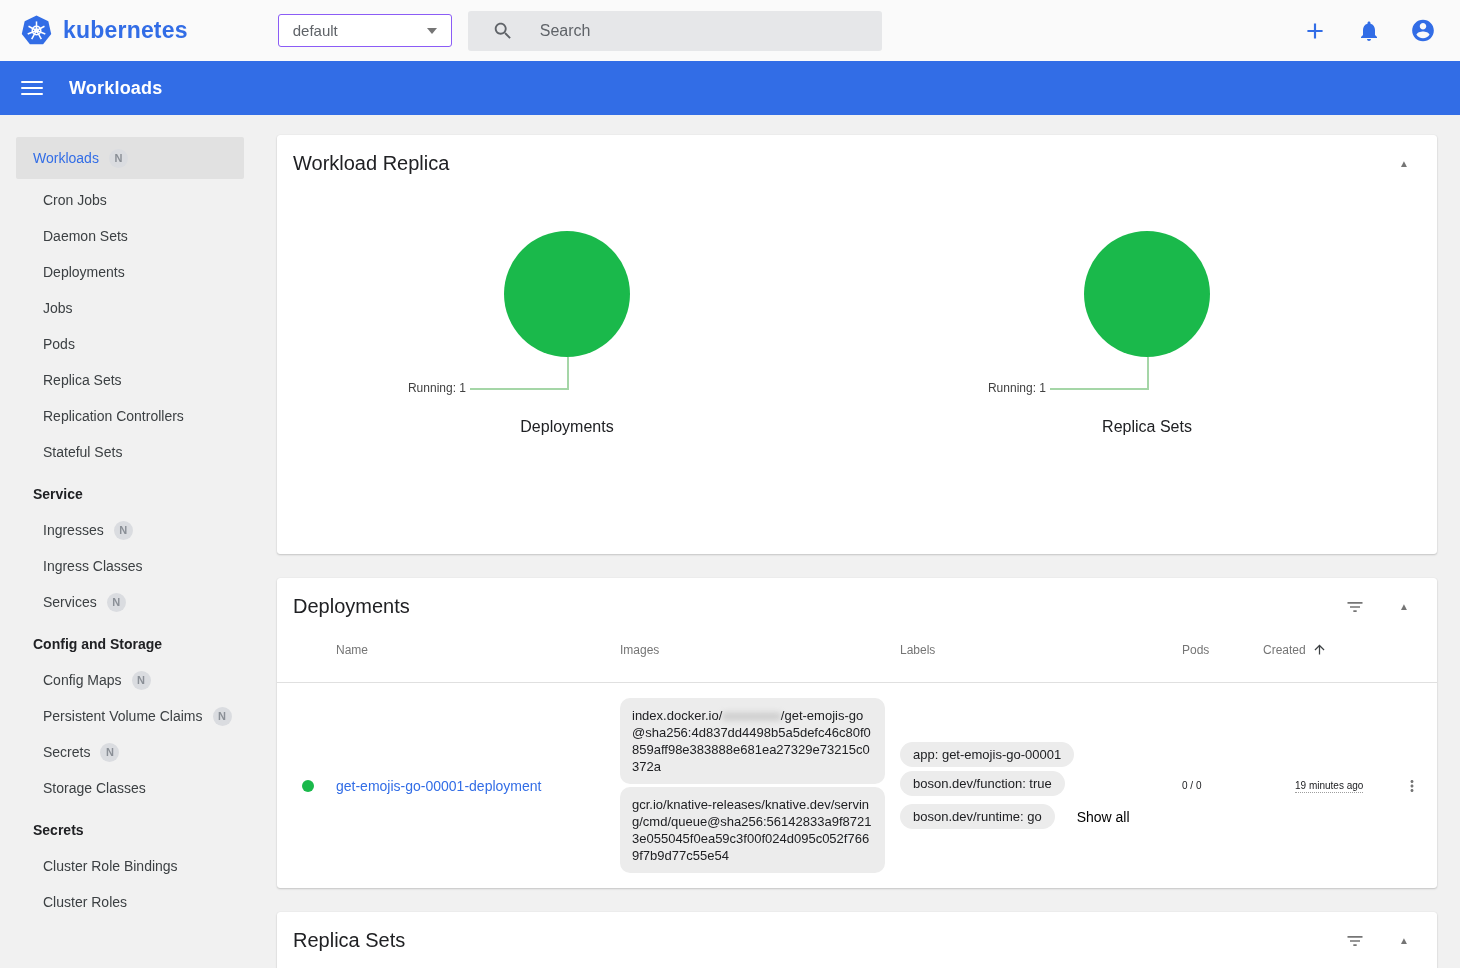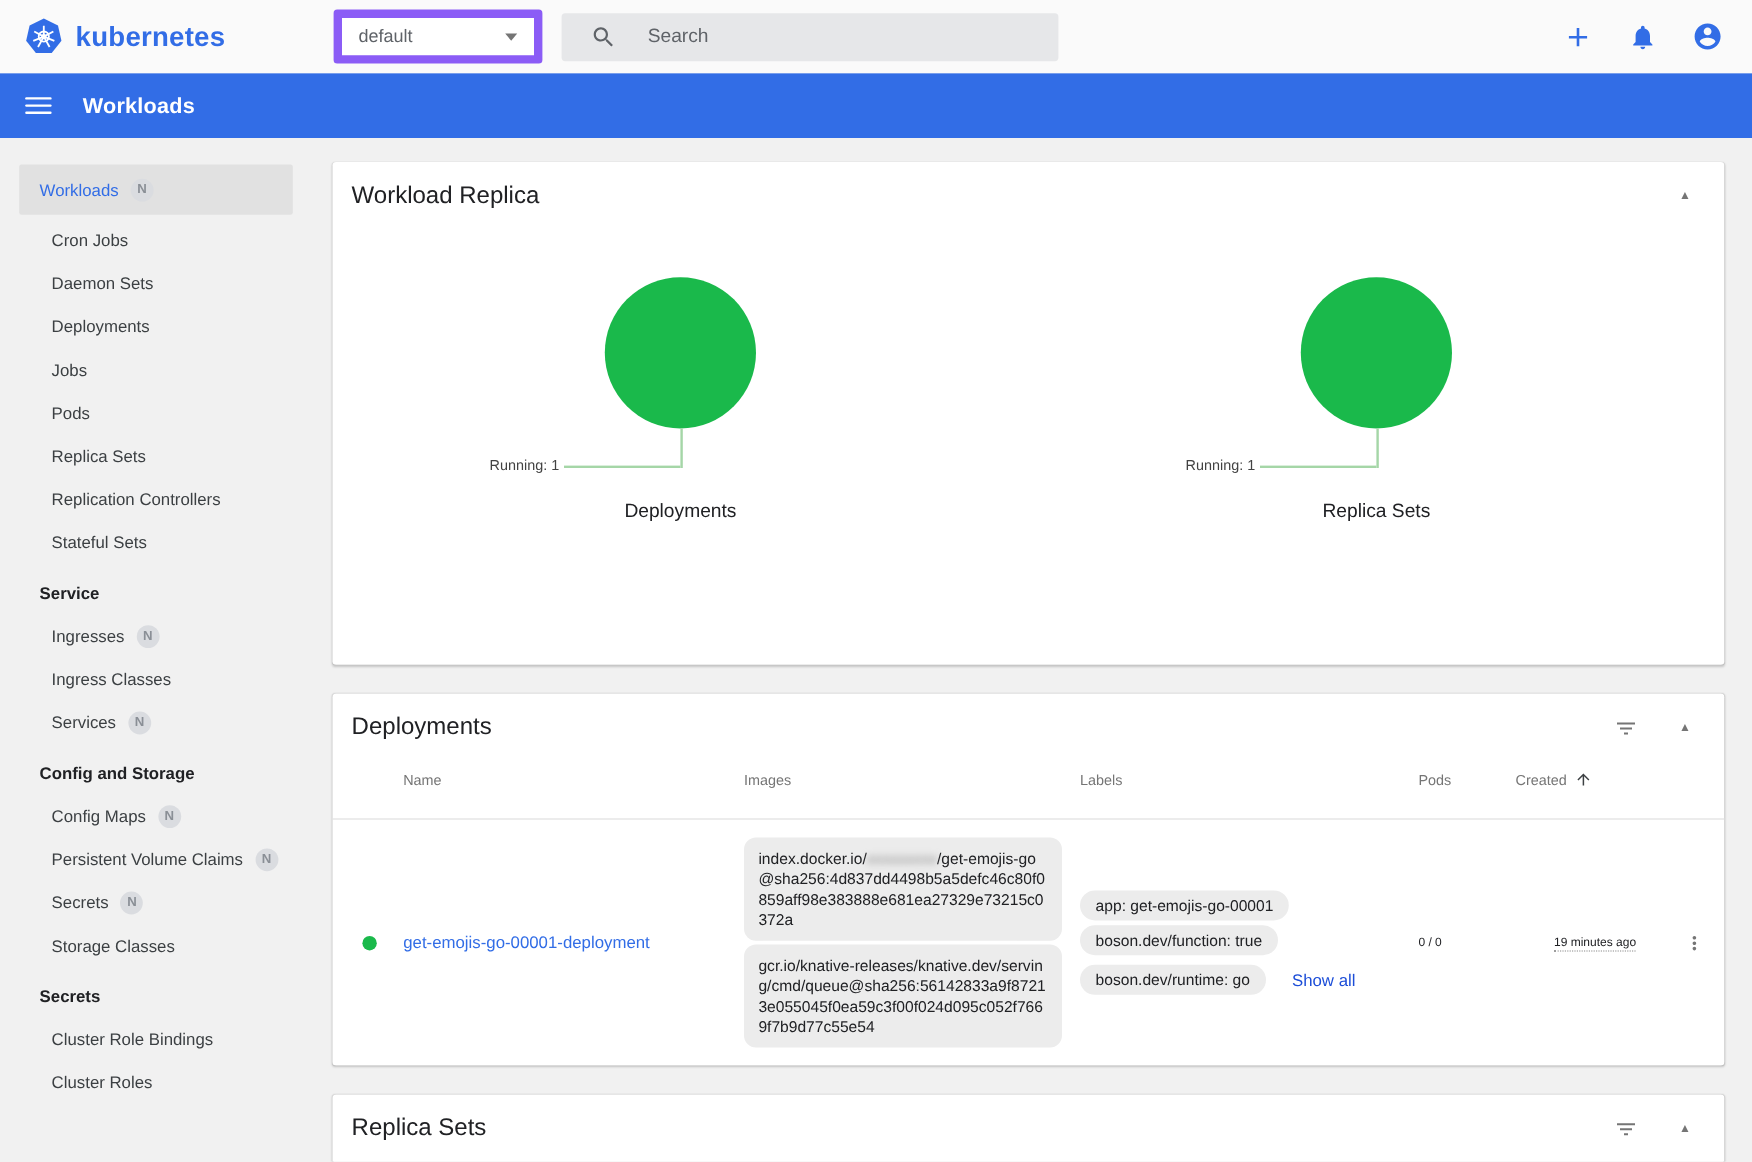--- a/index.html
+++ b/index.html
@@ -10,21 +10,21 @@
     color: #202124;
   }
   
   .topbar {
     height: 61px; background: #fafafa; display: flex; align-items: center;
     padding: 0 24px 0 20px; position: relative; z-index: 3;
   }
   .brand { display: flex; align-items: center; gap: 10px; margin-right: 90px; cursor: pointer; }
   .brand-text { color: #326de6; font-size: 23px; font-weight: 700; letter-spacing: .2px; }
   .ns-select {
-    width: 174px; height: 45px; background: #fff; border: 7px solid #8b5cf6; border-radius: 3px;
+    width: 174px; height: 33px; background: #fff; border: 1px solid #8b5cf6; border-radius: 3px;
     display: flex; align-items: center; justify-content: space-between; padding: 0 14px; cursor: pointer;
   }
   .ns-select .val { font-size: 15px; color: #5f6368; }
   .caret { width: 0; height: 0; border-left: 5px solid transparent; border-right: 5px solid transparent; border-top: 6px solid #757575; }
   .searchbox {
     margin-left: 16px; width: 414px; height: 40px; background: #e6e7e9; border-radius: 3px;
     display: flex; align-items: center; padding: 0 12px 0 24px; gap: 26px;
   }
   .searchbox input {
     border: none; background: transparent; outline: none; font-size: 16px; color: #3c4043; width: 300px;
@@ -90,21 +90,21 @@
     background: #ececec; border-radius: 10px; padding: 9px 12px; width: 265px;
     font-size: 13px; line-height: 17px; color: #202124; word-break: break-all; margin: 3px 0;
   }
   .redacted { filter: blur(3px); color: #8d8d8d; }
   .lbl-chip {
     background: #ececec; border-radius: 14px; padding: 5px 13px; font-size: 13px; color: #202124;
     width: fit-content; margin: 4px 0; white-space: nowrap;
   }
   .labels-cell { padding-right: 10px; }
   .lbl-last-row { display: flex; align-items: center; gap: 22px; }
-  .show-all { color: #1d4ed8; font-size: 14px; cursor: pointer; white-space: nowrap; }
+  .show-all { color: #000000; font-size: 14px; cursor: pointer; white-space: nowrap; }
   .pods-cell, .created-cell { font-size: 10px; color: #202124; }
   .created-cell span { border-bottom: 1px dotted #9e9e9e; padding-bottom: 1px; cursor: default; margin-left: 32px; }
   .kebab { justify-self: end; cursor: pointer; display: flex; }
   .kebab svg { fill: #757575; }
 </style>
 </head>
 <body>
 
 <div class="topbar">
   <div class="brand">

